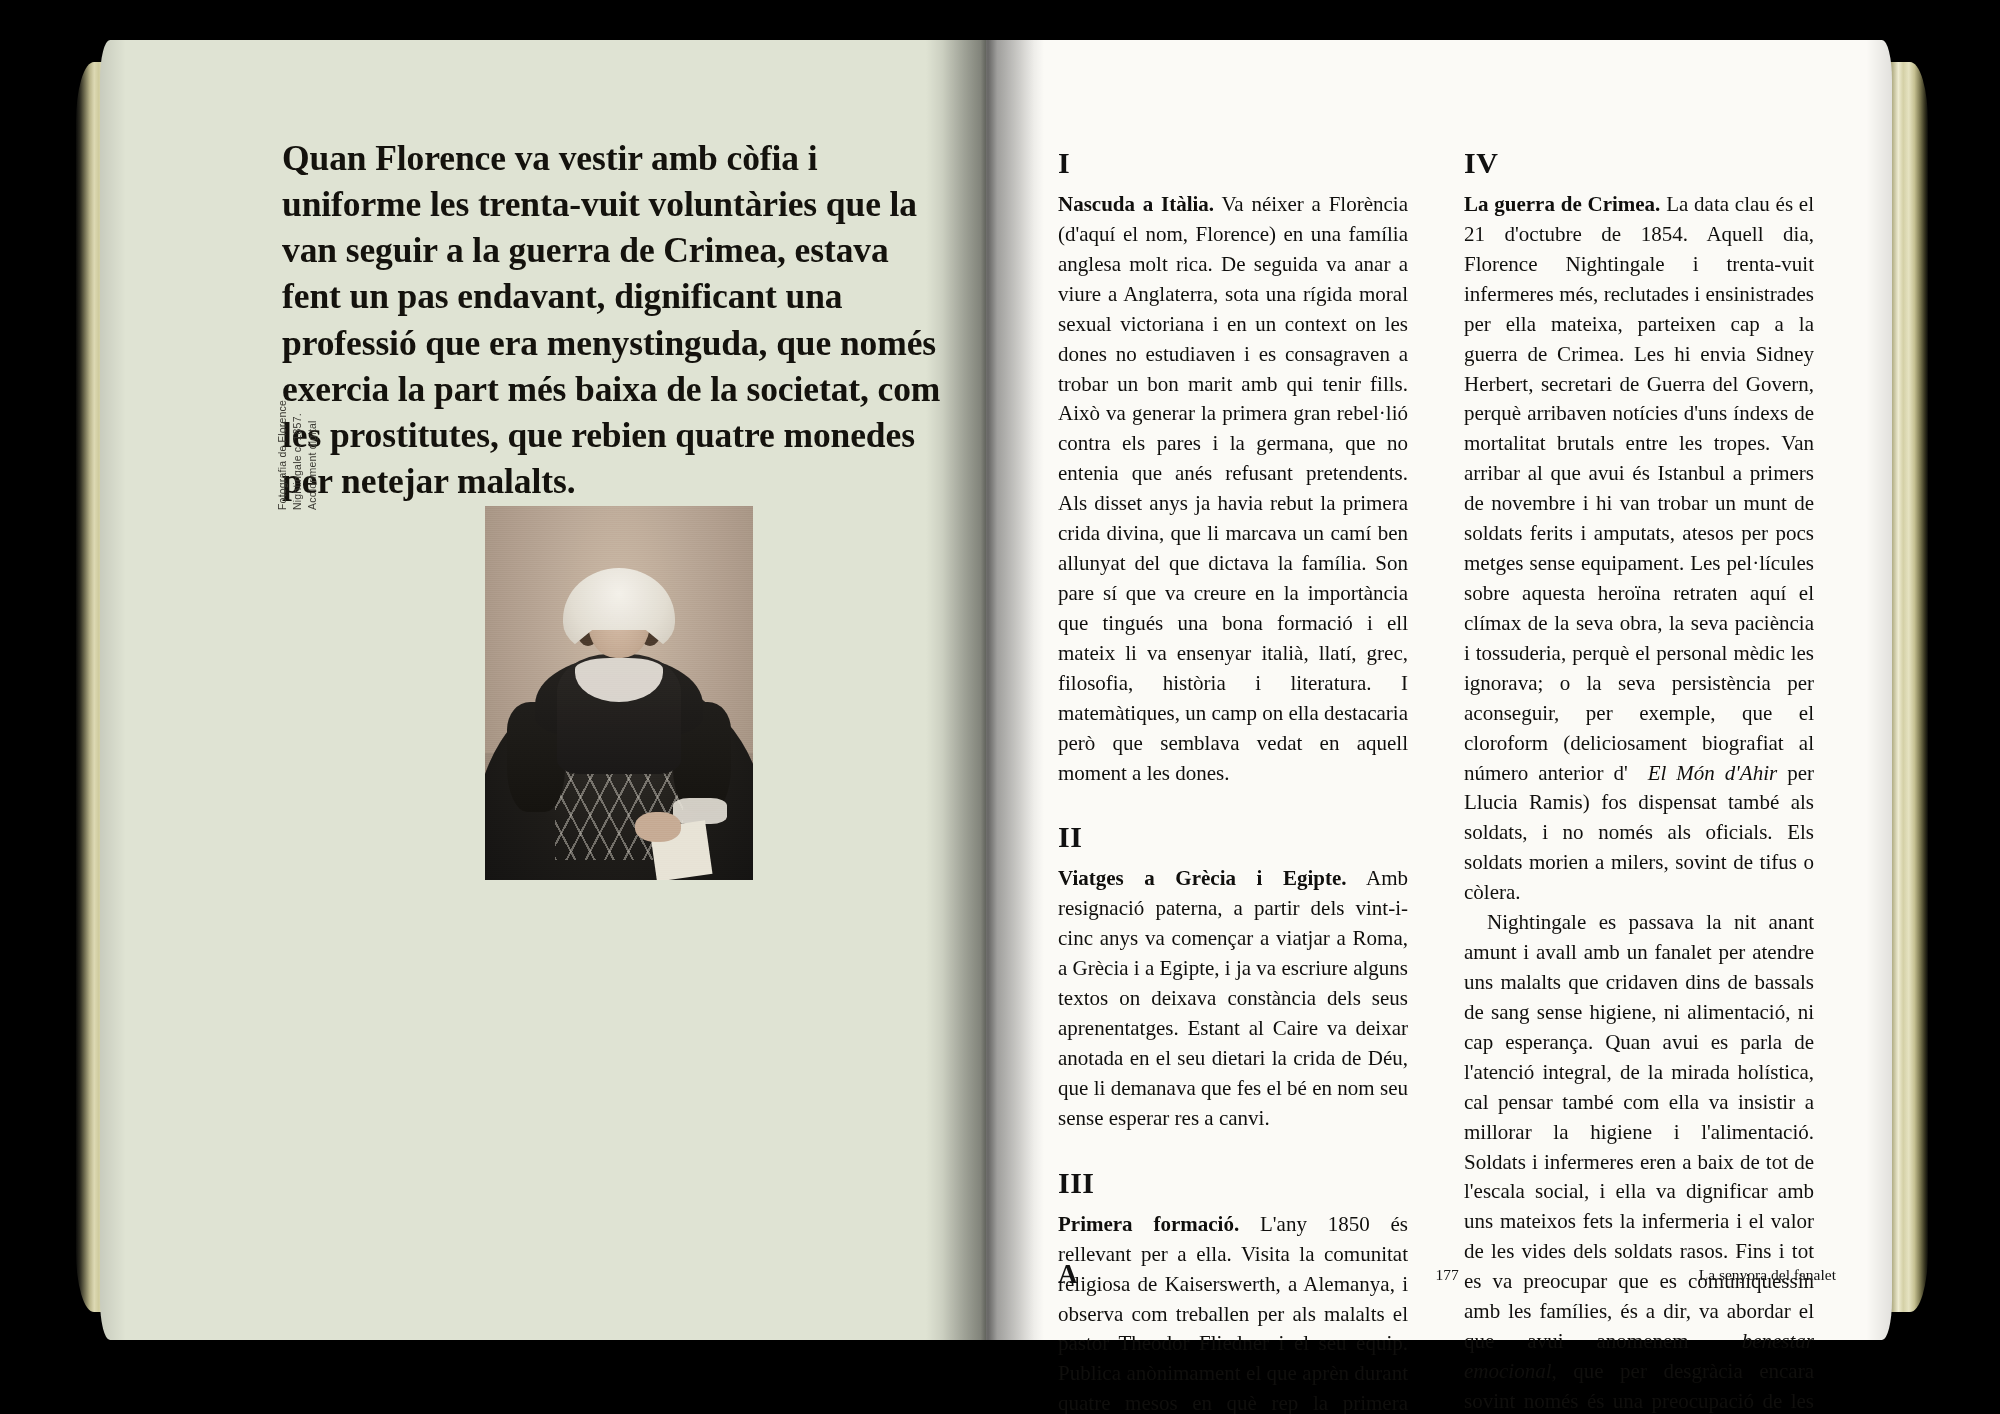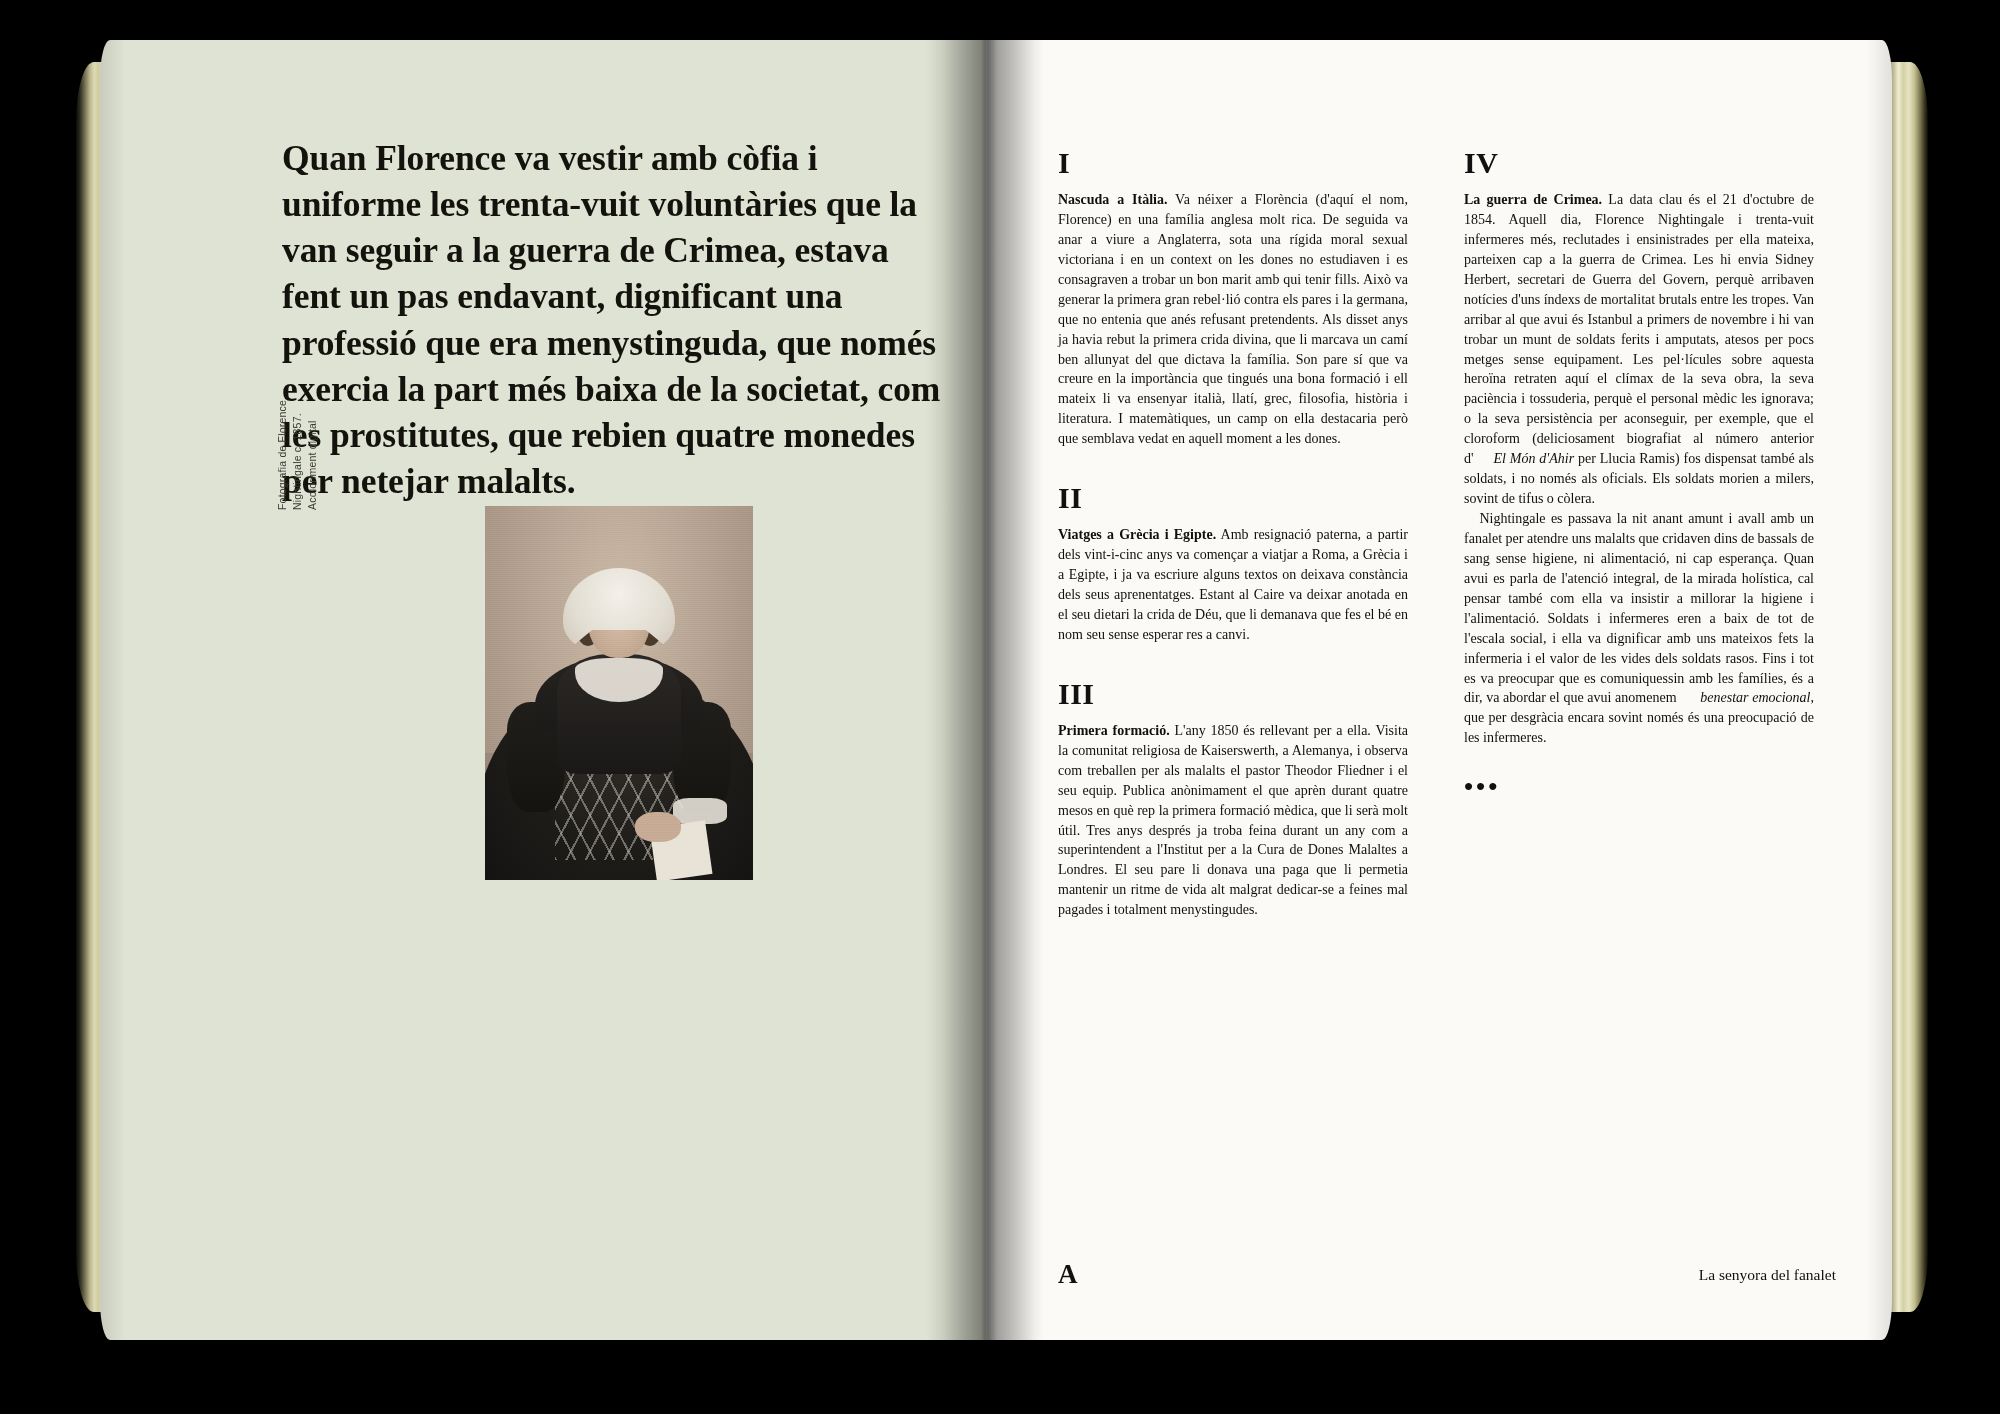--- a/index.html
+++ b/index.html
@@ -292,21 +292,21 @@
     font-size: 30px;
     font-weight: 700;
     color: #111;
     line-height: 1;
     margin: 0 0 12px 0;
     letter-spacing: 0.5px;
   }
   .numeral.spaced { margin-top: 34px; }
   .body-text {
     font-family: "Liberation Serif", serif;
-    font-size: 14px;
+    font-size: 21px;
     line-height: 1.425;
     color: #100f0d;
     text-align: justify;
     margin: 0;
     hyphens: auto;
   }
   .body-text + .body-text { text-indent: 1.1em; margin-top: 0; }
   .lead { font-weight: 700; }
   em { font-style: italic; margin-left: 20px; }
 
@@ -413,18 +413,19 @@
         <p class="body-text"><span class="lead">La guerra de Crimea.</span><span> La data clau és el 21 d'octubre de 1854. Aquell dia, Florence Nightingale i trenta-vuit infermeres més, reclutades i ensinistrades per ella mateixa, parteixen cap a la guerra de Crimea. Les hi envia Sidney Herbert, secretari de Guerra del Govern, perquè arribaven notícies d'uns índexs de mortalitat brutals entre les tropes. Van arribar al que avui és Istanbul a primers de novembre i hi van trobar un munt de soldats ferits i amputats, atesos per pocs metges sense equipament. Les pel·lícules sobre aquesta heroïna retraten aquí el clímax de la seva obra, la seva paciència i tossuderia, perquè el personal mèdic les ignorava; o la seva persistència per aconseguir, per exemple, que el cloroform (deliciosament biografiat al número anterior d'</span><em>El Món d'Ahir</em><span> per Llucia Ramis) fos dispensat també als soldats, i no només als oficials. Els soldats morien a milers, sovint de tifus o còlera.</span></p>
 
         <p class="body-text"><span>Nightingale es passava la nit anant amunt i avall amb un fanalet per atendre uns malalts que cridaven dins de bassals de sang sense higiene, ni alimentació, ni cap esperança. Quan avui es parla de l'atenció integral, de la mirada holística, cal pensar també com ella va insistir a millorar la higiene i l'alimentació. Soldats i infermeres eren a baix de tot de l'escala social, i ella va dignificar amb uns mateixos fets la infermeria i el valor de les vides dels soldats rasos. Fins i tot es va preocupar que es comuniquessin amb les famílies, és a dir, va abordar el que avui anomenem </span><em>benestar emocional</em><span>, que per desgràcia encara sovint només és una preocupació de les infermeres.</span></p>
 
         <div class="dots">•••</div>
       </div>
     </div>
 
     <div class="footer">
       <div class="logo-a">A</div>
+      <div class="folio">177</div>
       <div class="runhead">La senyora del fanalet</div>
     </div>
   </div>
 
   <div class="gutter-shadow"></div>
 </div>
 
 </body></html>

